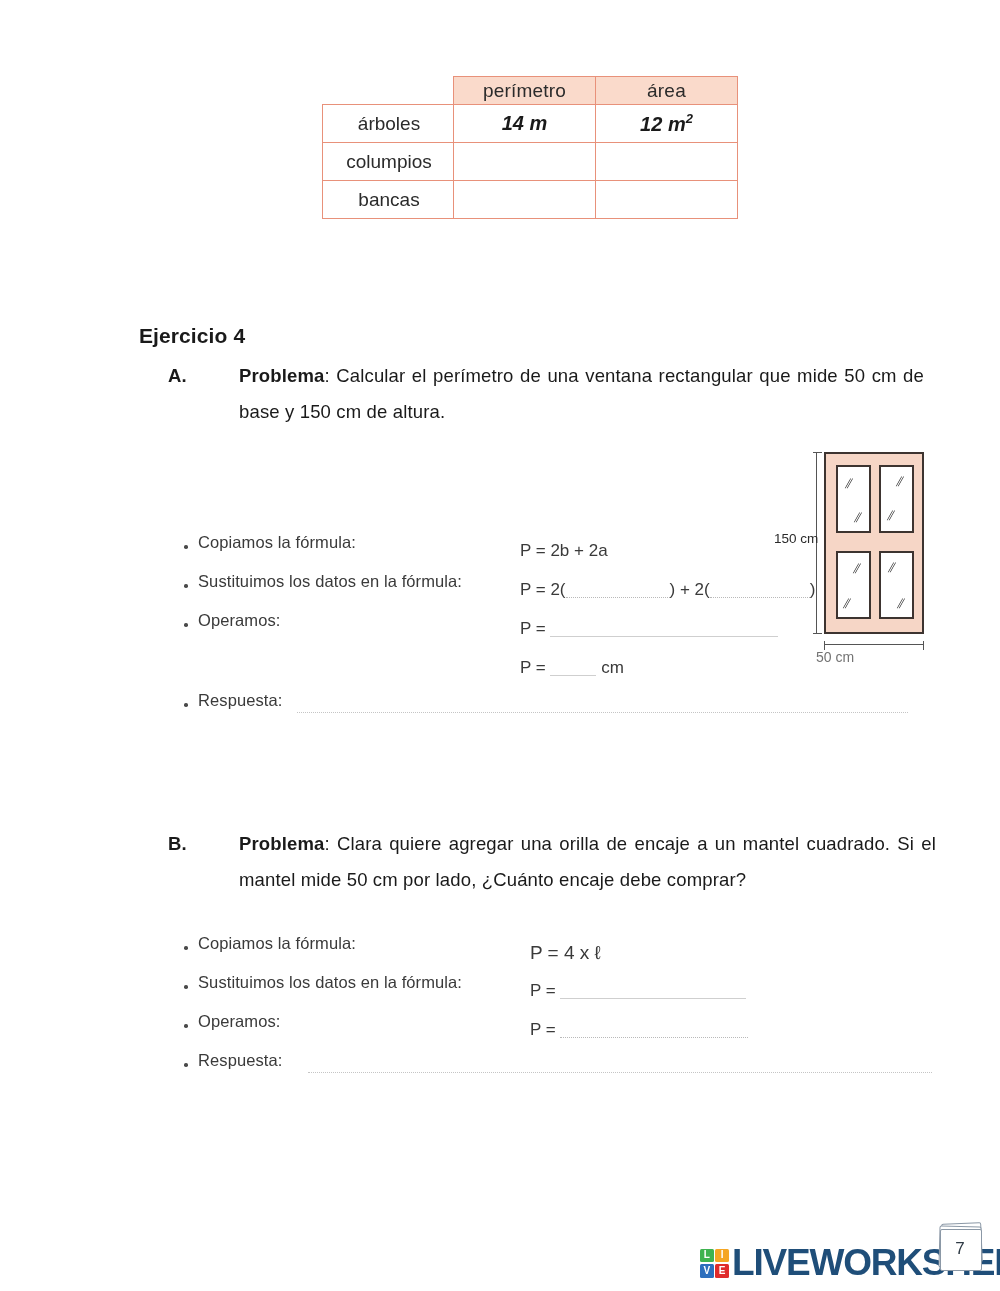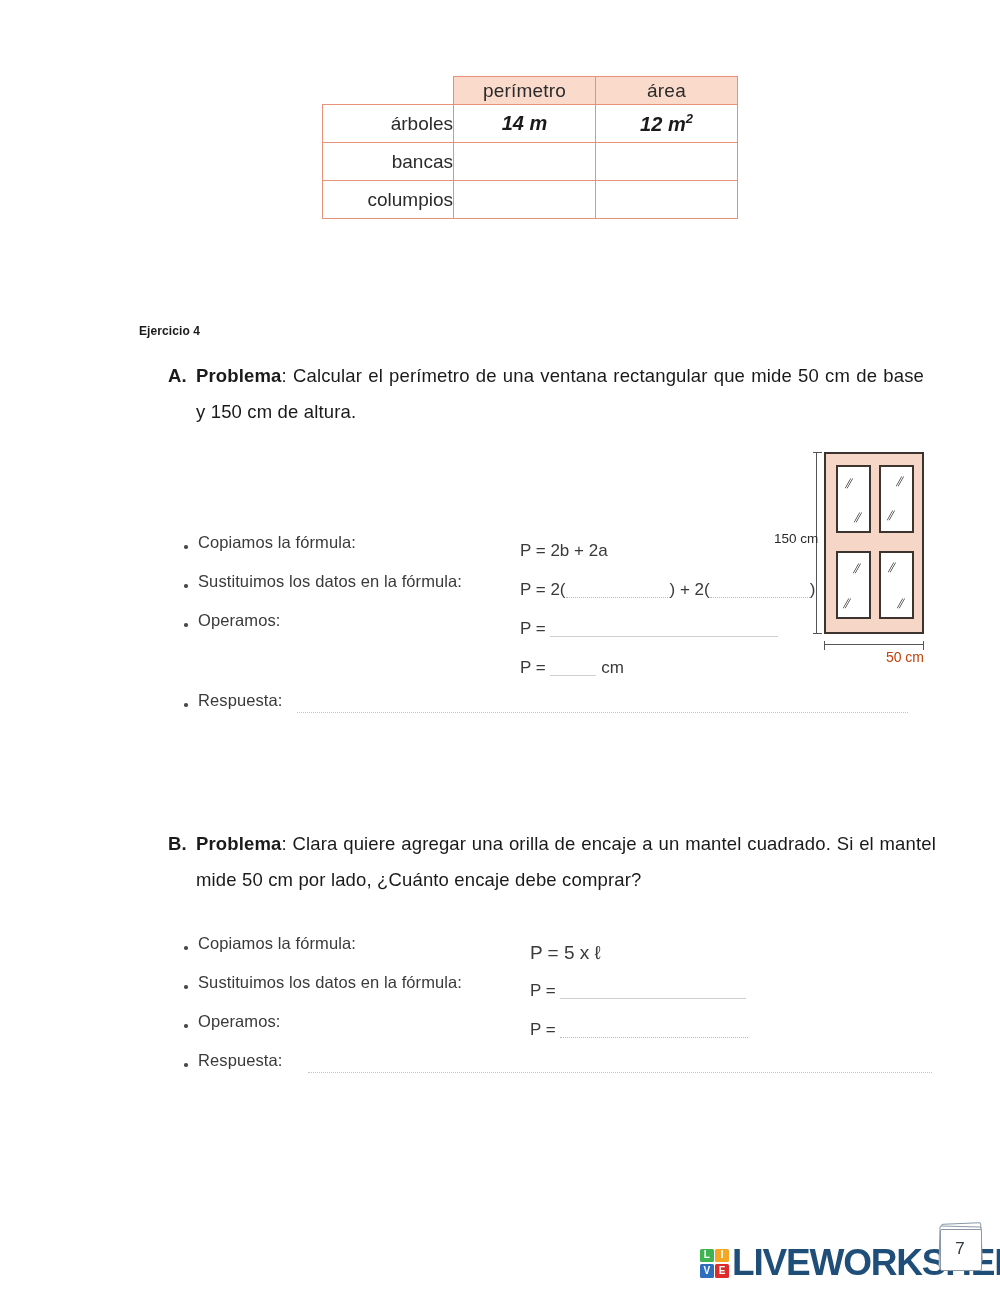--- a/index.html
+++ b/index.html
@@ -39,41 +39,41 @@
     background: #fadacb;
     width: 142px;
     text-align: center;
     font-size: 19px;
     color: #2b2b2b;
     height: 28px;
     letter-spacing: 0.2px;
   }
   #measures-table .row-label {
     width: 131px;
-    text-align: right;
+    text-align: center;
     padding-left: 2px;
     font-size: 19px;
     color: #2b2b2b;
   }
   #measures-table .value-cell {
     width: 142px;
     text-align: center;
     font-size: 20px;
     font-weight: bold;
     font-style: italic;
     color: #1a1a1a;
   }
   #measures-table .value-cell sup { font-size: 13px; }
 
   
   .ej-title {
     position: absolute;
     left: 139px;
     top: 324px;
-    font-size: 12px;
+    font-size: 21px;
     font-weight: bold;
     color: #1a1a1a;
     letter-spacing: 0.1px;
   }
   .problem-block {
     position: absolute;
     font-size: 18.5px;
     line-height: 36px;
     color: #1a1a1a;
     letter-spacing: 0.15px;
@@ -81,20 +81,21 @@
   .problem-block .letter {
     position: absolute;
     left: -28px;
     top: 0;
     font-weight: bold;
   }
   .problem-block .lead { font-weight: bold; }
   .problem-block .para {
     text-align: justify;
     text-justify: inter-word;
+    margin-left: 43px;
   }
   #problem-a { left: 196px; top: 358px; width: 728px; }
   #problem-b { left: 196px; top: 826px; width: 740px; }
 
   
   .steps { position: absolute; }
   .step-row {
     position: relative;
     height: 39px;
     text-align: right;
@@ -228,26 +229,26 @@
     position: absolute;
     left: -48px;
     top: 85px;
     font-size: 13.5px;
     color: #2a2a2a;
     white-space: nowrap;
     margin-left: 16px;
   }
   #label-width {
     position: absolute;
-    left: 18px;
+    left: 10px;
     top: 203px;
     width: 100px;
-    text-align: right;
+    text-align: left;
     font-size: 14px;
-    color: #c2410c;
+    color: #737373;
     white-space: nowrap;
   }
 
   
   #footer-logo {
     position: absolute;
     left: 700px;
     top: 1240px;
     height: 46px;
     display: flex;
@@ -321,26 +322,26 @@
     <td class="corner-cell"></td>
     <td class="head-cell">perímetro</td>
     <td class="head-cell">área</td>
   </tr>
   <tr>
     <td class="row-label">árboles</td>
     <td class="value-cell">14 m</td>
     <td class="value-cell"><span>12 m</span><sup>2</sup></td>
   </tr>
   <tr>
-    <td class="row-label">bancas</td>
+    <td class="row-label">columpios</td>
     <td class="value-cell"></td>
     <td class="value-cell"></td>
   </tr>
   <tr>
-    <td class="row-label">columpios</td>
+    <td class="row-label">bancas</td>
     <td class="value-cell"></td>
     <td class="value-cell"></td>
   </tr>
 </tbody>
   </table>
 
 <div class="ej-title">Ejercicio 4</div>
 
 <div class="problem-block" id="problem-a">
   <span class="letter">A.</span>
@@ -410,21 +411,21 @@
 <div class="problem-block" id="problem-b">
   <span class="letter">B.</span>
   <div class="para"><span class="lead">Problema</span><span>:</span><span> Clara quiere agregar una orilla de encaje a un mantel cuadrado. Si el mantel mide 50 cm por lado, ¿Cuánto encaje debe comprar?</span></div>
 </div>
 
 <div class="steps" id="steps-b">
 
   <div class="step-row">
     <span class="bullet"></span>
     <span class="step-label">Copiamos la fórmula:</span>
-    <span class="step-rhs" style="font-size:19px">P = 5 x ℓ</span>
+    <span class="step-rhs" style="font-size:19px">P = 4 x ℓ</span>
   </div>
 
   <div class="step-row">
     <span class="bullet"></span>
     <span class="step-label">Sustituimos los datos en la fórmula:</span>
     <span class="step-rhs"><span>P =</span>&nbsp;<span class="blank solidish" style="width:186px"></span></span>
   </div>
 
   <div class="step-row">
     <span class="bullet"></span>

